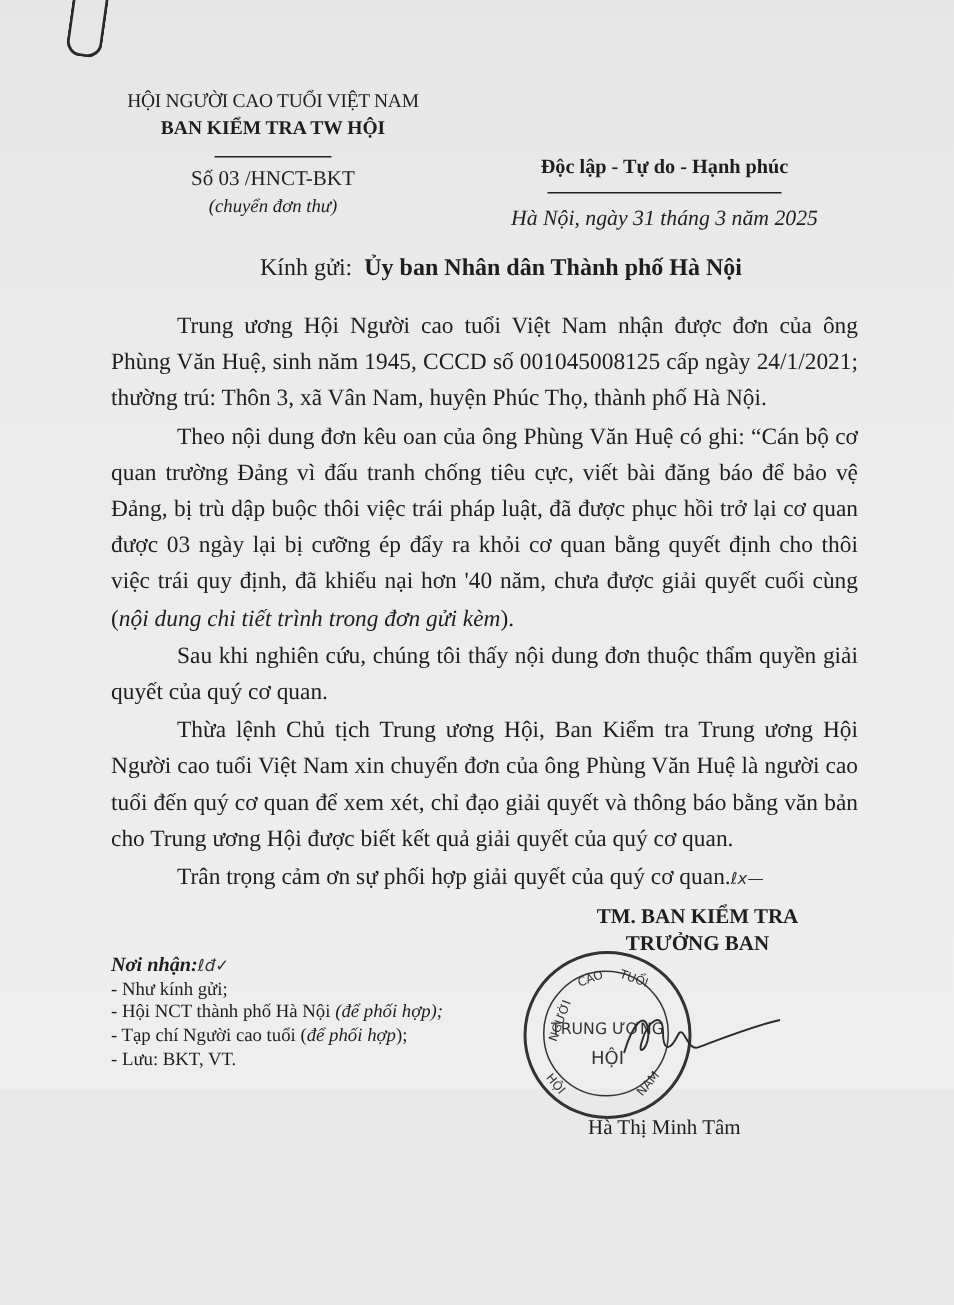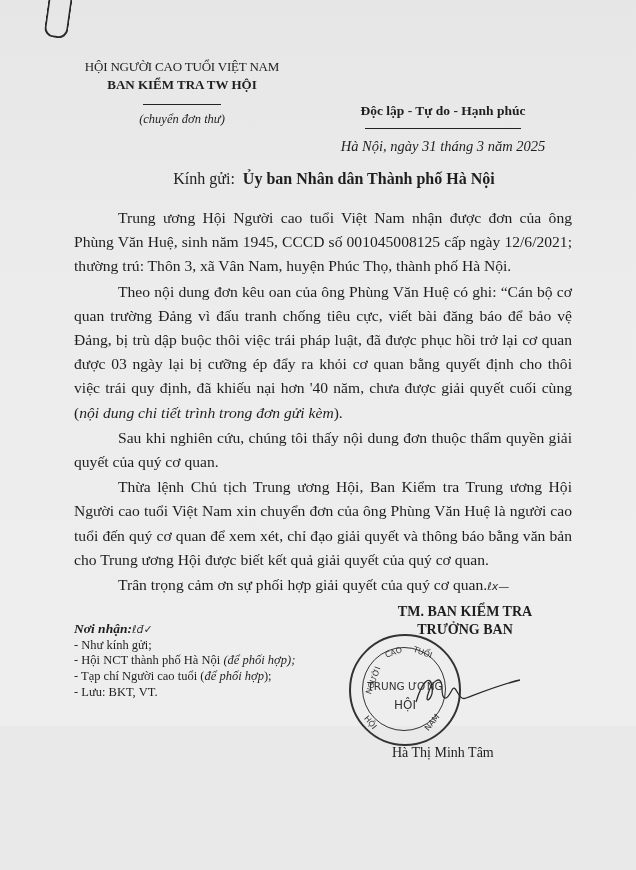--- a/index.html
+++ b/index.html
@@ -30,21 +30,21 @@
   .hdr-right .nation { font-weight: bold; letter-spacing: -0.1px; }
   .hdr-right .motto { font-weight: bold; font-size: 13.5px; margin-top: 46px; }
   .hdr-right .rule { width: 156px; height: 1px; background: #222; margin: 8px auto 8px; }
   .hdr-right .date { font-style: italic; font-size: 14.5px; }
   .recipient { left: 0; width: 636px; top: 170px; text-align: center; font-size: 16px; margin-left: 16px; }
   .recipient b { font-weight: bold; }
   .body { left: 74px; top: 206px; width: 498px; font-size: 15.6px; line-height: 24.2px; text-align: justify; }
   .body p { margin: 0 0 1px 0; text-indent: 44px; }
   .body i { font-style: italic; }
   .sig-mark { font-family: "DejaVu Sans", sans-serif; font-size: 11px; font-style: italic; color: #333; }
-  .recv { left: 74px; top: 621px; font-size: 12.5px; line-height: 15.7px; }
+  .recv { left: 74px; top: 635px; font-size: 12.5px; line-height: 15.7px; }
   .recv .title { font-style: italic; font-weight: bold; font-size: 13.5px; }
   .recv i { font-style: italic; }
   .sign { left: 370px; top: 603px; width: 190px; text-align: center; font-weight: bold; font-size: 14px; line-height: 18px; }
   .stamp {
     left: 349px; top: 634px; width: 108px; height: 108px; border: 2px solid #333; border-radius: 50%;
   }
   .stamp-inner {
     position: absolute; left: 11px; top: 11px; width: 82px; height: 82px; border: 1.5px solid #333; border-radius: 50%;
   }
   .stamp-text1 { position: absolute; left: 0; width: 108px; top: 44px; text-align: center; font-family: "DejaVu Sans", sans-serif; font-size: 10.5px; color: #333; }
@@ -56,36 +56,37 @@
 </head>
 <body>
 
 <div class="page">
   <div class="clip"></div>
 
   <div class="abs hdr-left">
     <div class="org">HỘI NGƯỜI CAO TUỔI VIỆT NAM</div>
     <div class="dept">BAN KIỂM TRA TW HỘI</div>
     <div class="rule"></div>
+    <div class="num">Số 03 /HNCT-BKT</div>
     <div class="sub">(chuyển đơn thư)</div>
   </div>
 
   <div class="abs hdr-right">
     <div class="motto">Độc lập - Tự do - Hạnh phúc</div>
     <div class="rule"></div>
     <div class="date">Hà Nội, ngày  31 tháng 3 năm 2025</div>
   </div>
 
   <div class="abs recipient">
     <span>Kính gửi:</span>&nbsp;
     <b>Ủy ban Nhân dân Thành phố Hà Nội</b>
   </div>
 
   <div class="abs body">
-    <p>Trung ương Hội Người cao tuổi Việt Nam nhận được đơn của ông Phùng Văn Huệ, sinh năm 1945, CCCD số 001045008125 cấp ngày 12/6/2021; thường trú: Thôn 3, xã Vân Nam, huyện Phúc Thọ, thành phố Hà Nội.</p>
+    <p>Trung ương Hội Người cao tuổi Việt Nam nhận được đơn của ông Phùng Văn Huệ, sinh năm 1945, CCCD số 001045008125 cấp ngày 24/1/2021; thường trú: Thôn 3, xã Vân Nam, huyện Phúc Thọ, thành phố Hà Nội.</p>
     <p><span>Theo nội dung đơn kêu oan của ông Phùng Văn Huệ có ghi: “Cán bộ cơ quan trường Đảng vì đấu tranh chống tiêu cực, viết bài đăng báo để bảo vệ Đảng, bị trù dập buộc thôi việc trái pháp luật, đã được phục hồi trở lại cơ quan được 03 ngày lại bị cưỡng ép đẩy ra khỏi cơ quan bằng quyết định cho thôi việc trái quy định, đã khiếu nại hơn '40  năm, chưa được giải quyết cuối cùng</span> (<i>nội dung chi tiết trình trong đơn gửi kèm</i>).</p>
     <p>Sau khi nghiên cứu, chúng tôi thấy nội dung đơn thuộc thẩm quyền giải quyết của quý cơ quan.</p>
     <p>Thừa lệnh Chủ tịch Trung ương Hội, Ban Kiểm tra Trung ương Hội Người cao tuổi Việt Nam xin chuyển đơn của ông Phùng Văn Huệ là người cao tuổi đến quý cơ quan để xem xét, chỉ đạo giải quyết và thông báo bằng văn bản cho Trung ương Hội được biết kết quả giải quyết của quý cơ quan.</p>
     <p><span>Trân trọng cảm ơn sự phối hợp giải quyết của quý cơ quan.</span><span class="sig-mark">ℓx—</span></p>
   </div>
 
   <div class="abs recv">
     <div><span class="title">Nơi nhận:</span><span class="sig-mark">ℓđ✓</span></div>
     <div><span>- Như kính gửi;</span></div>
     <div><span>- Hội NCT thành phố Hà Nội </span><i>(để phối hợp);</i></div>

